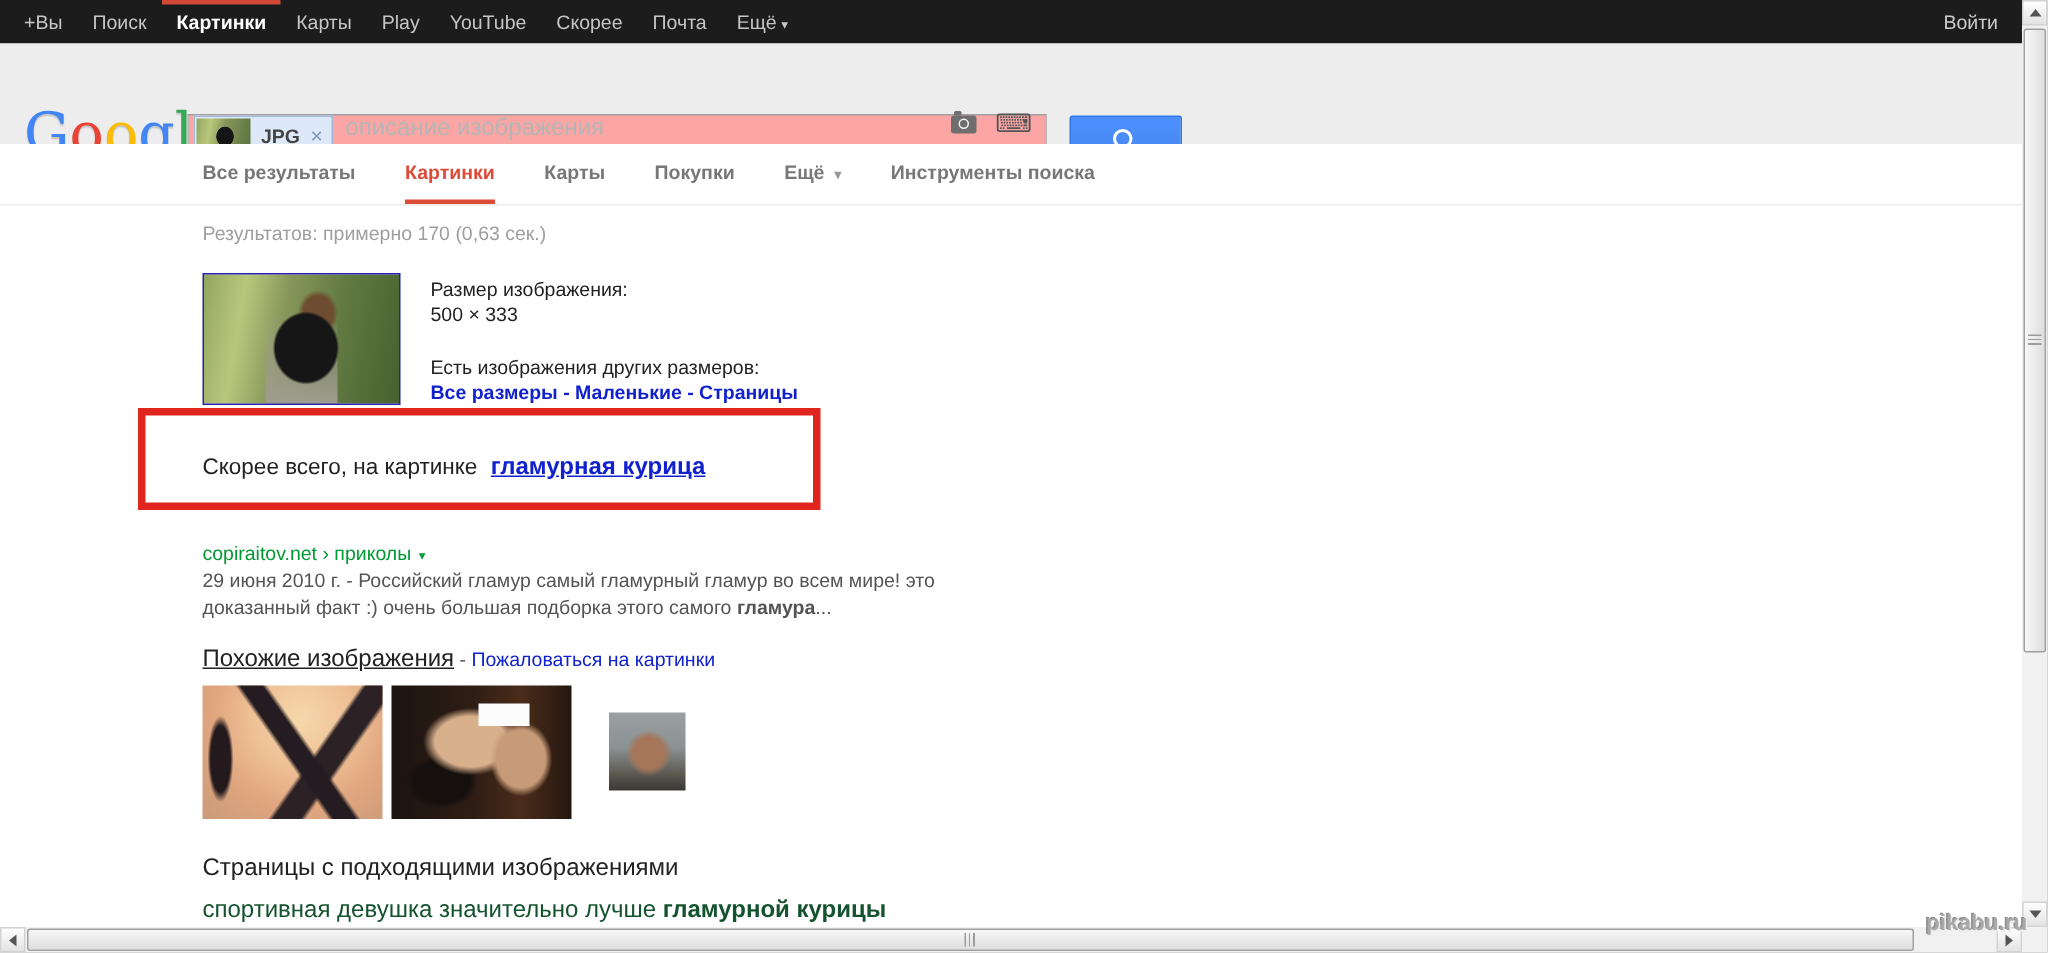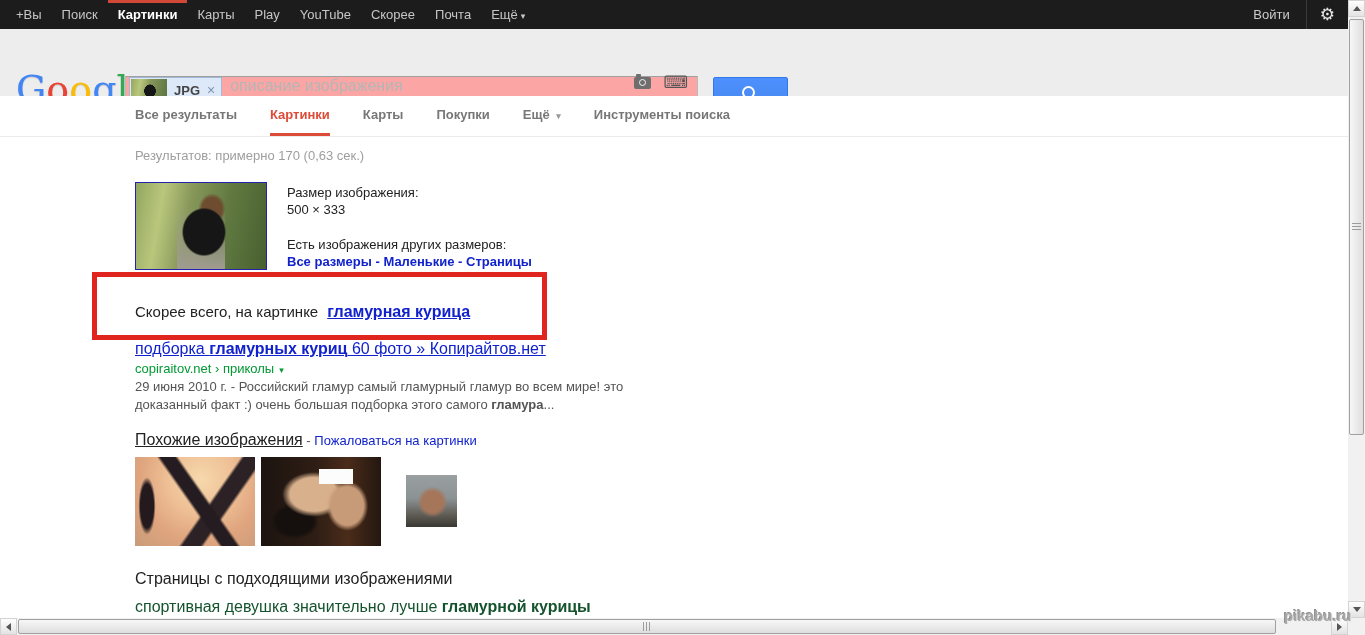--- a/index.html
+++ b/index.html
@@ -7,21 +7,21 @@
   .page {
     position:relative; width:1365px; height:635px; background:#fff;
     font-family:"Liberation Sans", sans-serif; overflow:hidden;
   }
   
   .topbar { position:absolute; left:0; top:0; width:1348px; height:29px; background:#1c1c1c; display:flex;gap:48px; }
   .tb-left { display:flex; margin-left:6px; }
   .tb-item { color:#c6c6c6; font-size:13px; line-height:29px; padding:0 10px; cursor:pointer; white-space:nowrap; }
   .tb-item.active { color:#fff; font-weight:bold; box-shadow:inset 0 3px 0 #d14836; }
   .tb-arrow { font-size:9px; color:inherit; margin-left:3px; }
-  .tb-right { margin-left:auto; display:flex; align-items:center; }
+  .tb-right { margin-left:auto; display:flex; align-items:center;flex-direction:column; }
   .tb-signin { color:#cdcdcd; font-size:13px; line-height:29px; padding:0 16px; cursor:pointer; }
   .tb-sep { width:1px; height:29px; background:#3a3a3a; }
   .tb-gear { color:#e6e6e6; font-size:17px; line-height:29px; padding:0 13px; cursor:pointer; }
   
   .header { position:absolute; left:0; top:29px; width:1348px; height:67px; background:#ededed; }
   .logo { position:absolute; left:16px; top:38px; font-family:"DejaVu Serif", serif; font-size:38px; line-height:44px; text-shadow:0 1px 1px rgba(0,0,0,0.18); cursor:pointer; }
   .lg1,.lg4 { color:#4285f4; } .lg2,.lg6 { color:#ea4335; } .lg3 { color:#fbbc05; } .lg5 { color:#34a853; }
   .searchbox { position:absolute; left:125px; top:47px; width:571px; height:32px; background:#fca5a5;
     border:1px solid #b9b9b9; border-top-color:#a0a0a0; display:flex; align-items:flex-start; }
   .chip { margin-left:3px; height:24px; background:#dde9f9; border:1px solid #9fb9d6; display:flex; align-items:center; padding:0 6px 0 1px; gap:7px; cursor:default; }
@@ -170,21 +170,20 @@
     <div>Есть изображения других размеров:</div>
     <div><span class="blue-link">Все размеры</span><span class="blue-link"> - </span><span class="blue-link">Маленькие</span><span class="blue-link"> - </span><span class="blue-link">Страницы</span></div>
   </div>
 
   <div class="redbox"></div>
 
   <div class="guess">
     <span>Скорее всего, на картинке</span><span class="guess-link">гламурная курица</span>
   </div>
 
-  <div class="result-title"><span>подборка </span><b>гламурных куриц</b><span> 60 фото » Копирайтов.нет</span></div>
   <div class="result-url"><span>copiraitov.net › приколы</span><span class="url-arrow">▾</span></div>
   <div class="result-snippet"><span>29 июня 2010 г. - </span><span>Российский гламур самый гламурный гламур во всем мире! это доказанный факт :) очень большая подборка этого самого </span><b>гламура</b><span>...</span></div>
 
   <div class="similar-line">
     <span class="similar-heading">Похожие изображения</span><span class="similar-sep"> - </span><span class="report-link">Пожаловаться на картинки</span>
   </div>
   <div class="thumb thumb1"></div>
   <div class="thumb thumb2">
       <span class="censor"></span>
     </div>

